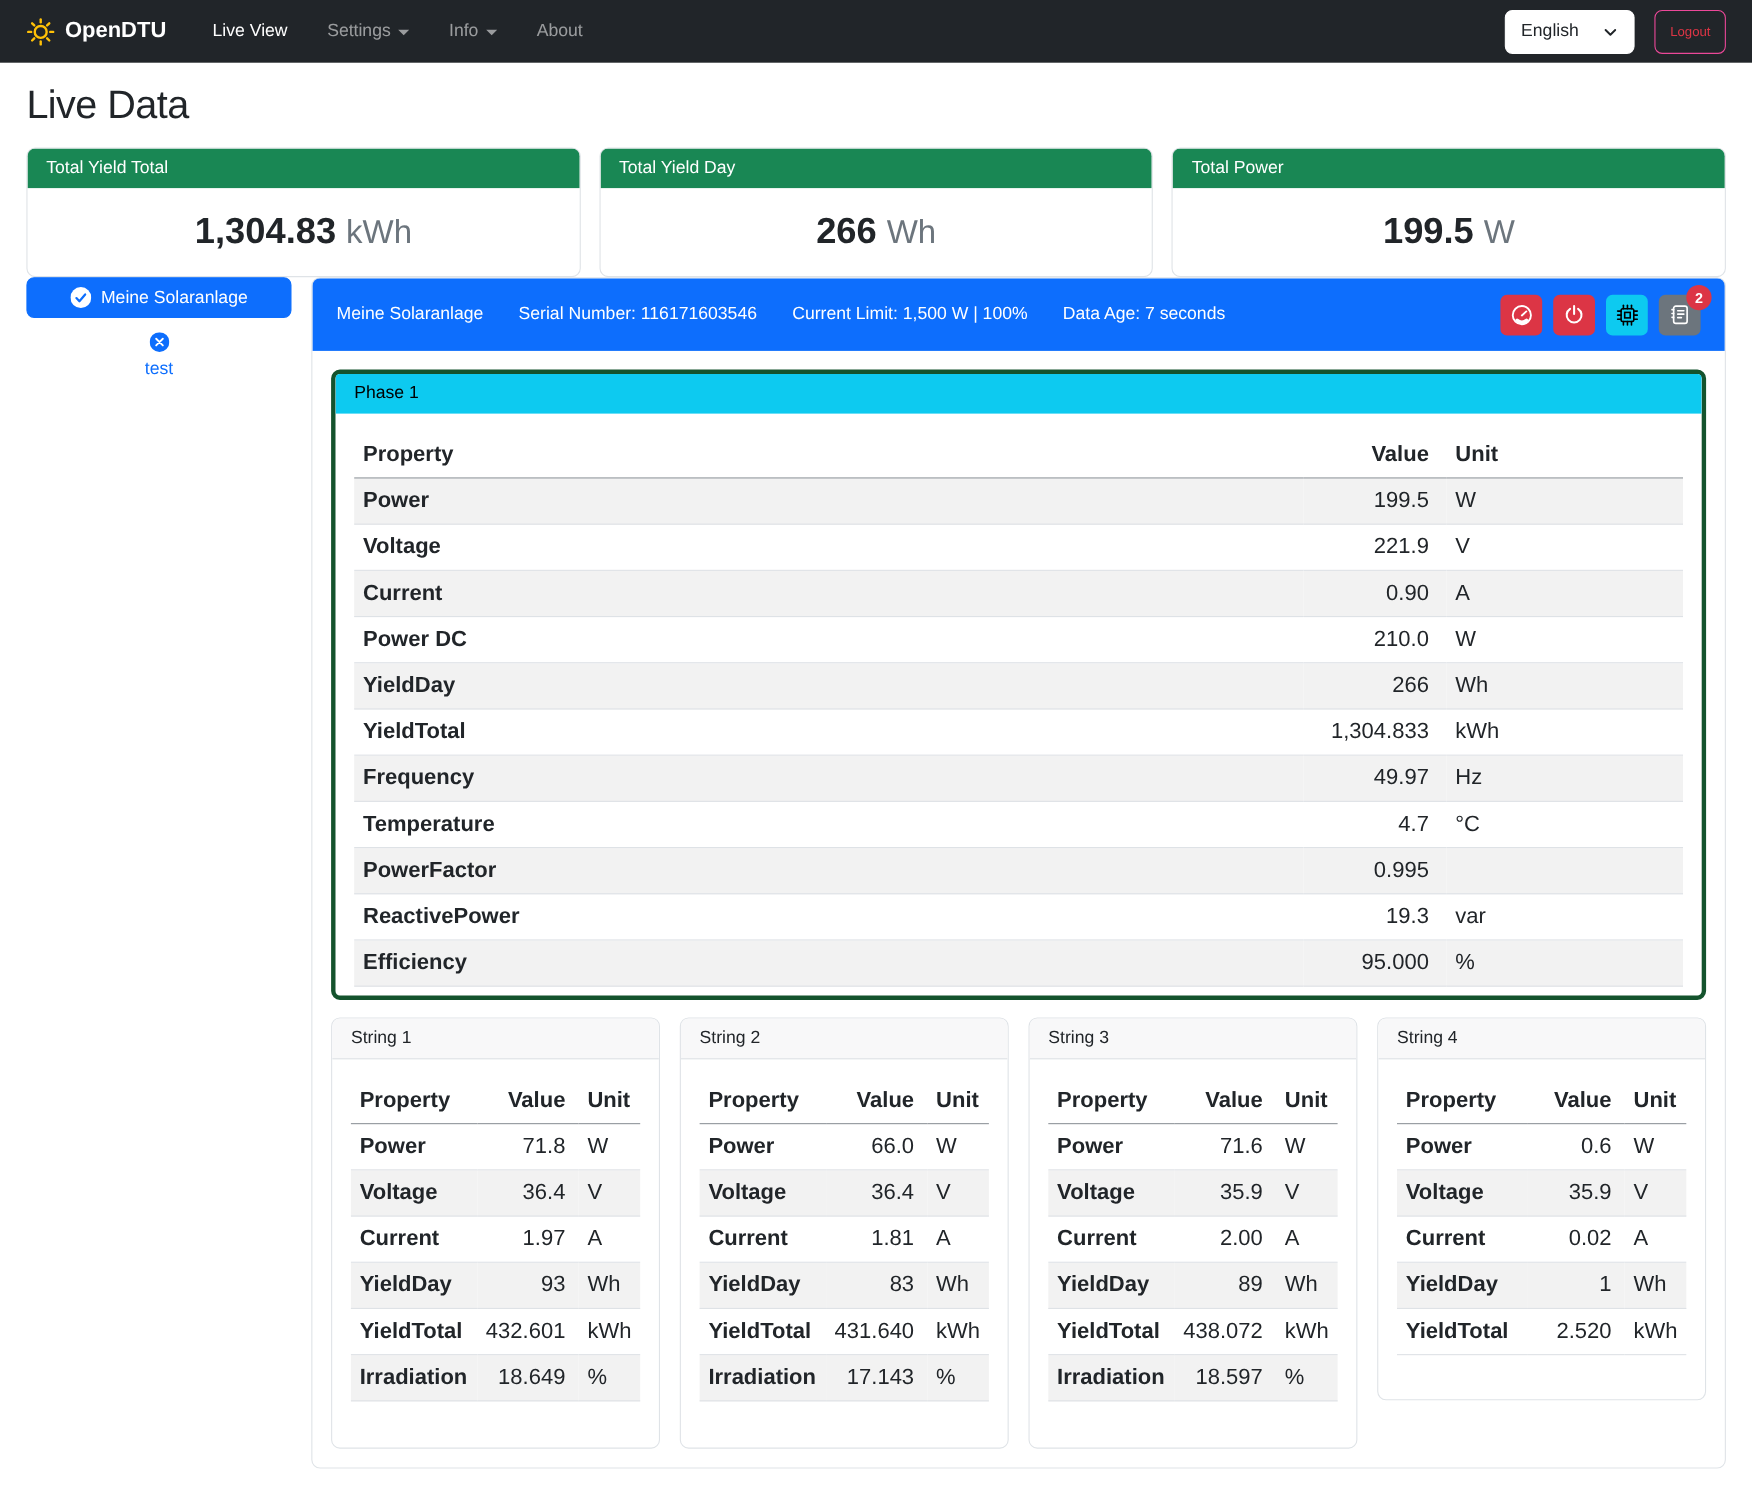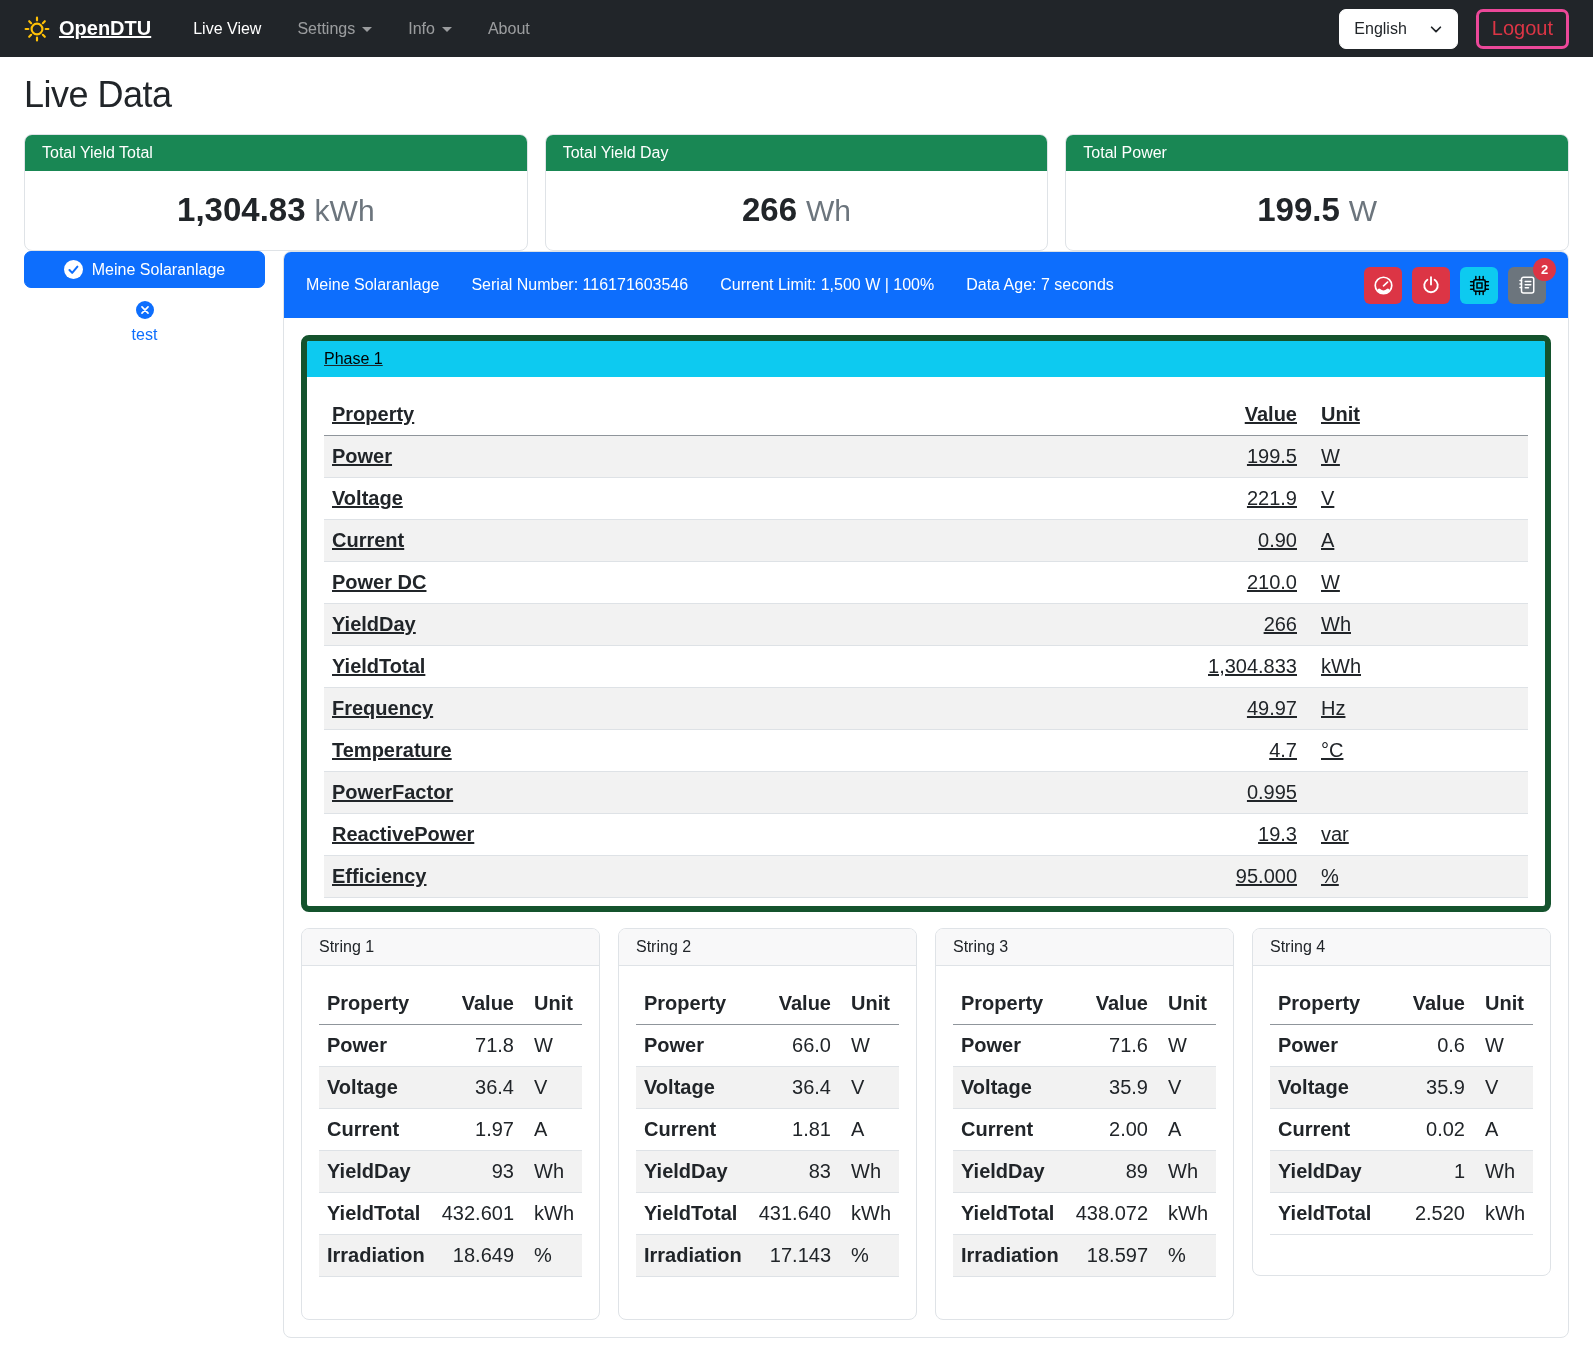--- a/index.html
+++ b/index.html
@@ -6,34 +6,34 @@
   html,body { margin:0; padding:0; }
   body {
     min-width:1593px; width:1593px; background:#fff;
     font-family:"Liberation Sans", sans-serif; color:#212529; font-size:16px;
   }
   
   .navbar {
     height:57px; background:#212529; display:flex; align-items:center;
     padding:0 24px; gap:4px;
   }
-  .brand { display:flex; align-items:center; gap:9px; color:#fff; font-size:20px; font-weight:700; margin-right:22px; cursor:pointer;text-decoration:underline; }
+  .brand { display:flex; align-items:center; gap:9px; color:#fff; font-size:20px; font-weight:700; margin-right:22px; cursor:pointer; }
   .nav-link {
     color:rgba(255,255,255,.55); padding:8px 16px; cursor:pointer; display:flex; align-items:center; gap:7px;
   }
   .nav-link.active { color:#fff; }
   .caret { width:0; height:0; border-top:5px solid currentColor; border-left:5px solid transparent; border-right:5px solid transparent; display:inline-block; margin-top:2px; }
   .nav-right { margin-left:auto; display:flex; align-items:center; gap:18px;padding-left:12px; }
   .lang-select {
     background:#fff; border-radius:7px; height:40px; padding:0 14px; display:flex; align-items:center; gap:22px;
     color:#212529; cursor:pointer; border:1px solid #fff;
   }
   .logout-btn {
-    background:transparent; border:3px solid #ec4899; color:#dc3545; border-radius:7px;
-    height:40px; padding:0 13px; font-size:20px; cursor:pointer; font-family:inherit;
+    background:transparent; border:1px solid #ec4899; color:#dc3545; border-radius:7px;
+    height:40px; padding:0 13px; font-size:12px; cursor:pointer; font-family:inherit;
   }
   
   .page { padding:0 24px; }
   h1.page-title { font-size:36px; font-weight:400; margin:17px 0 18px; letter-spacing:-.5px; }
   
   .summary-row { display:flex; gap:17px; }
   .card {
     background:#fff; border:1px solid #dfe3e7; border-radius:8px; overflow:hidden;
   }
   .summary-card { flex:1; }
@@ -64,21 +64,21 @@
   .icon-btn.danger { background:#dc3545; }
   .icon-btn.info   { background:#0dcaf0; }
   .icon-btn.secondary { background:#6c757d; }
   .badge {
     position:absolute; top:-9px; right:-10px; min-width:23px; height:23px; border-radius:12px;
     background:#dc3545; color:#fff; font-size:13px; font-weight:700;
     display:flex; align-items:center; justify-content:center; padding:0 4px;
   }
   .main-card-body { padding:17px; }
   
-  .phase-panel { border:6px solid #14532d; border-radius:8px; overflow:hidden;text-decoration:underline; }
+  .phase-panel { border:4px solid #14532d; border-radius:8px; overflow:hidden; }
   .phase-header { background:#0dcaf0; color:#000; padding:9px 17px; }
   .phase-body { padding:17px 17px 8px; }
   
   table.data-table { width:100%; border-collapse:collapse; font-size:20px; }
   .data-table th, .data-table td { padding:9px 8px; border-bottom:1px solid #dee2e6; text-align:left; }
   .data-table thead th { font-weight:700; border-bottom:1px solid #8f959b; }
   .data-table td.prop, .data-table th.prop { font-weight:700; }
   .data-table td.val, .data-table th.val { text-align:right; padding-right:16px; }
   .phase-table td.val, .phase-table th.val { width:130px; }
   .phase-table td.unit, .phase-table th.unit { width:215px; }

